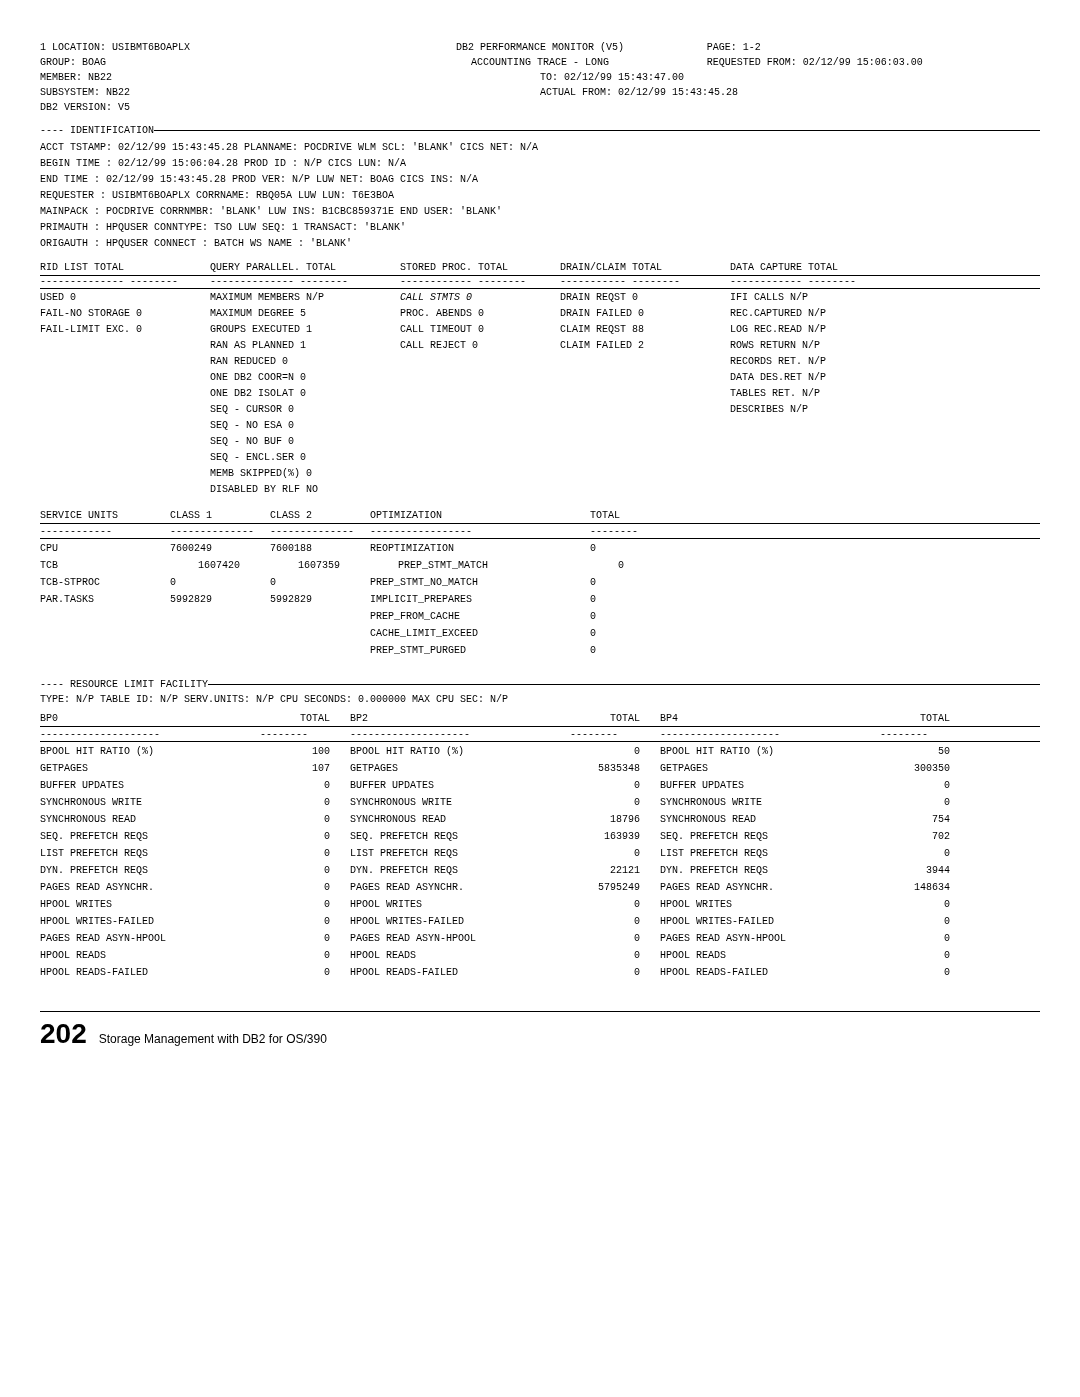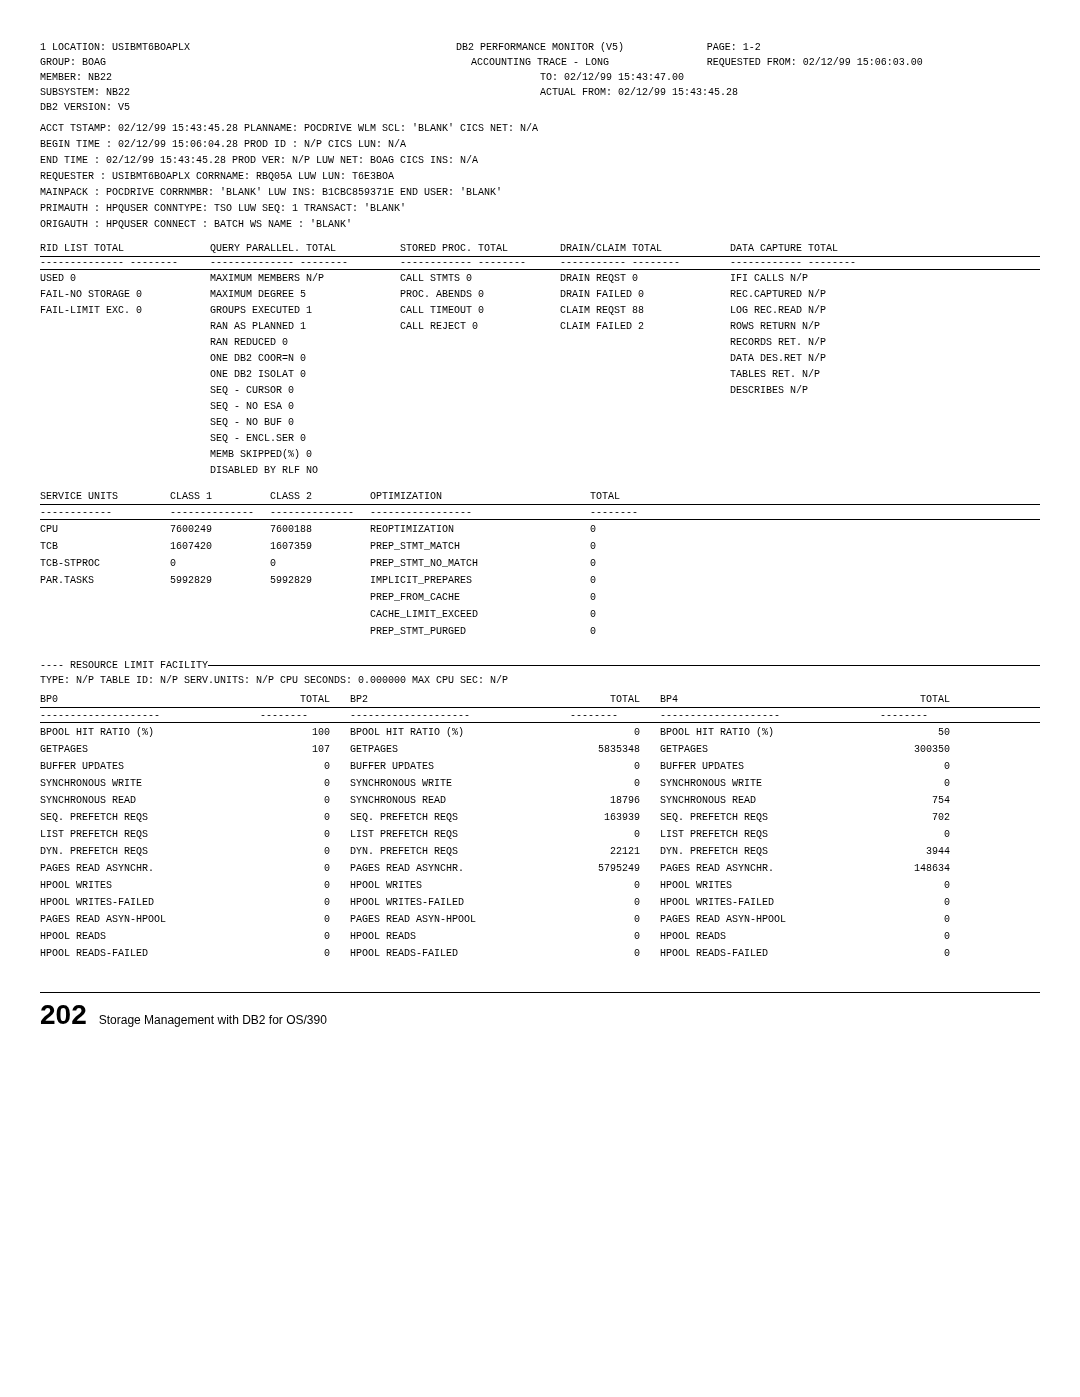--- a/index.html
+++ b/index.html
@@ -67,20 +67,24 @@
     </div>
     <div class="header-line">
       <span class="header-left mono">   SUBSYSTEM: NB22</span>
       <span class="header-right mono">ACTUAL FROM: 02/12/99 15:43:45.28</span>
     </div>
     <div class="header-line">
       <span class="header-left mono">DB2 VERSION: V5</span>
     </div>
   </div>
 
+  <div style="margin: 10px 0 4px 0; font-size:10px; display:flex; align-items:center;">
+    <span style="white-space:nowrap;">---- IDENTIFICATION </span>
+    <span style="flex:1; border-top:1px solid #000; display:inline-block; height:1px; vertical-align:middle;"></span>
+  </div>
 
   <div style="font-size:10px; line-height:1.6; margin-bottom:10px;">
     <div>ACCT TSTAMP: 02/12/99 15:43:45.28   PLANNAME: POCDRIVE      WLM SCL: 'BLANK'       CICS NET: N/A</div>
     <div>BEGIN TIME : 02/12/99 15:06:04.28   PROD ID : N/P                                  CICS LUN: N/A</div>
     <div>END TIME   : 02/12/99 15:43:45.28   PROD VER: N/P           LUW NET: BOAG          CICS INS: N/A</div>
     <div>REQUESTER  : USIBMT6BOAPLX          CORRNAME: RBQ05A        LUW LUN: T6E3BOA</div>
     <div>MAINPACK   : POCDRIVE               CORRNMBR: 'BLANK'       LUW INS: B1CBC859371E  END USER: 'BLANK'</div>
     <div>PRIMAUTH   : HPQUSER                CONNTYPE: TSO           LUW SEQ:          1    TRANSACT: 'BLANK'</div>
     <div>ORIGAUTH   : HPQUSER                CONNECT : BATCH                                WS NAME : 'BLANK'</div>
   </div>
@@ -98,21 +102,21 @@
       <span style="width:170px;">--------------   --------</span>
       <span style="width:190px;">--------------   --------</span>
       <span style="width:160px;">------------     --------</span>
       <span style="width:170px;">-----------      --------</span>
       <span style="width:180px;">------------     --------</span>
     </div>
 
     <div style="display:flex; line-height:1.6;">
       <span style="width:170px;">USED               0</span>
       <span style="width:190px;">MAXIMUM MEMBERS    N/P</span>
-      <span style="width:160px;">CALL STMTS         0</span>
+      <span style="width:160px;font-style:italic;">CALL STMTS         0</span>
       <span style="width:170px;">DRAIN REQST        0</span>
       <span style="width:180px;">IFI CALLS          N/P</span>
     </div>
     <div style="display:flex; line-height:1.6;">
       <span style="width:170px;">FAIL-NO STORAGE    0</span>
       <span style="width:190px;">MAXIMUM DEGREE     5</span>
       <span style="width:160px;">PROC. ABENDS       0</span>
       <span style="width:170px;">DRAIN FAILED       0</span>
       <span style="width:180px;">REC.CAPTURED       N/P</span>
     </div>
@@ -197,21 +201,21 @@
     </div>
     <div style="display:flex; line-height:1.7;">
       <span style="width:130px;">CPU</span>
       <span style="width:100px;">7600249</span>
       <span style="width:100px;">7600188</span>
       <span style="width:220px;">REOPTIMIZATION</span>
       <span style="width:80px;">0</span>
     </div>
     <div style="display:flex; line-height:1.7;">
       <span style="width:130px;">TCB</span>
-      <span style="width:100px;">1607420</span>
+      <span style="width:100px;margin-left:28px;">1607420</span>
       <span style="width:100px;">1607359</span>
       <span style="width:220px;">PREP_STMT_MATCH</span>
       <span style="width:80px;">0</span>
     </div>
     <div style="display:flex; line-height:1.7;">
       <span style="width:130px;">TCB-STPROC</span>
       <span style="width:100px;">0</span>
       <span style="width:100px;">0</span>
       <span style="width:220px;">PREP_STMT_NO_MATCH</span>
       <span style="width:80px;">0</span>

